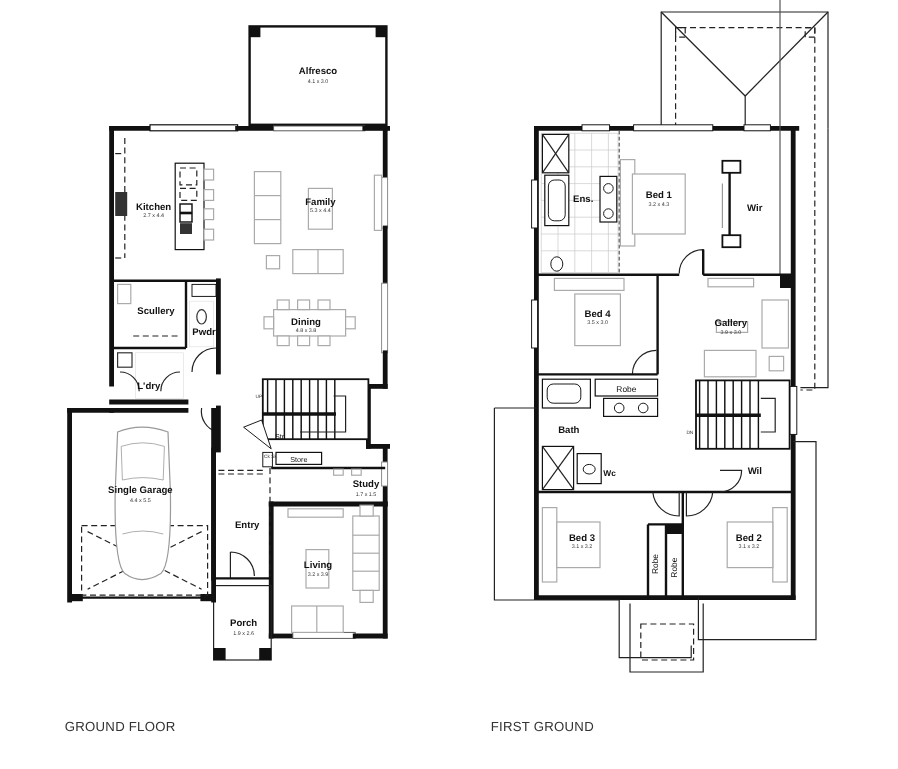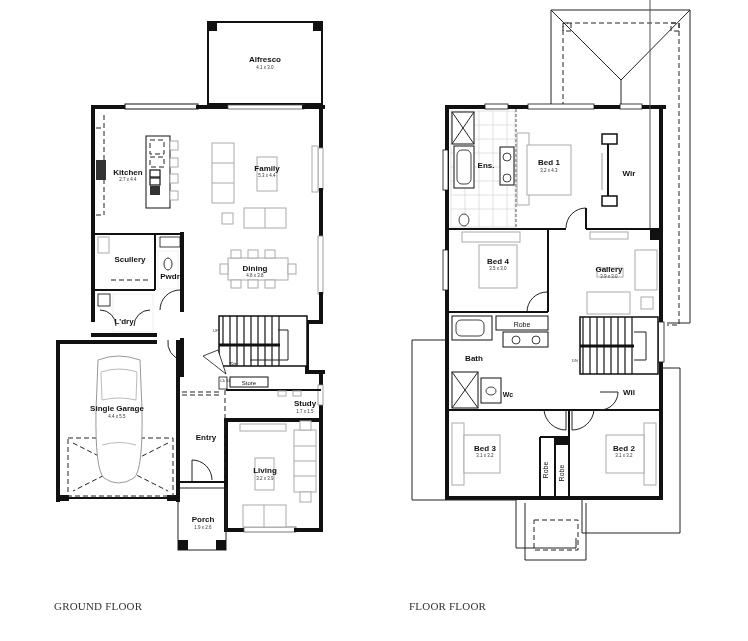--- a/index.html
+++ b/index.html
@@ -9,21 +9,21 @@
     .wall-thin { fill: none; stroke: #111; stroke-width: 2; }
     .line { fill: none; stroke: #222; stroke-width: 1; }
     .dash { fill: none; stroke: #222; stroke-width: 1; stroke-dasharray: 5 3; }
     .furn { fill: #fff; stroke: #aaa; stroke-width: 1; }
     .tile { fill: none; stroke: #ccc; stroke-width: 0.6; }
     .blk { fill: #111; }
     .room-name { font-family: "Liberation Sans", sans-serif; font-weight: bold; font-size: 8px; fill: #111; text-anchor: middle; }
     .room-dim { font-family: "Liberation Sans", sans-serif; font-size: 4.5px; fill: #333; text-anchor: middle; }
     .small-lbl { font-family: "Liberation Sans", sans-serif; font-size: 7px; fill: #111; text-anchor: middle; }
     .tiny { font-family: "Liberation Sans", sans-serif; font-size: 4px; fill: #333; }
-    .floor-label { position: absolute; top: 600px; font-size: 11px; color: #333; letter-spacing: 0.2px; font-family: Liberation Serif, serif; }
+    .floor-label { position: absolute; top: 600px; font-size: 11px; color: #333; letter-spacing: 0.2px; }
   </style>
 </head>
 <body>
 
 <svg class="plan" width="748" height="641" viewBox="0 0 748 641">
 
   <g>
 
     <g>
       <rect x="208" y="22" width="114" height="82" class="wall-thin" fill="none"></rect>
@@ -377,13 +377,13 @@
 
       <rect x="644" y="423" width="12" height="62" class="furn"></rect>
       <rect x="606" y="435" width="38" height="38" class="furn"></rect>
       <text x="624" y="451" class="room-name">Bed 2</text>
       <text x="624" y="457" class="room-dim">3.1 x 3.2</text>
     </g>
   </g>
 </svg>
 
 <div class="floor-label" style="left:54px;">GROUND FLOOR</div>
-<div class="floor-label" style="left:409px;">FLOOR FLOOR</div>
+<div class="floor-label" style="left:409px;">FIRST GROUND</div>
 
 </body></html>

